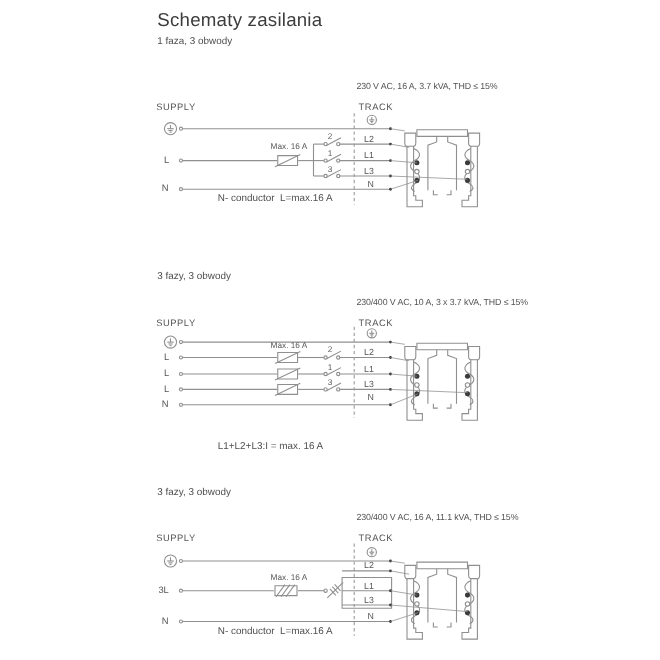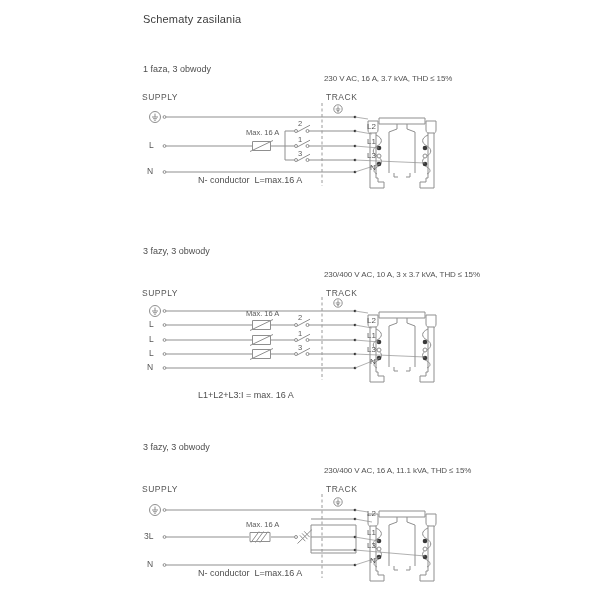--- a/index.html
+++ b/index.html
@@ -1,24 +1,24 @@
 <!DOCTYPE html>
 <html><head>
 <meta charset="utf-8">
 <style>
   html,body{margin:0;padding:0;background:#fff;}
   #stage{position:relative;width:600px;height:600px;background:#ffffff;overflow:hidden;
          font-family:"Liberation Sans", sans-serif;}
   #schematic-svg{position:absolute;left:0;top:0;}
   .lbl{position:absolute;color:#565656;font-size:8.5px;line-height:11px;white-space:pre;}
-  .title{font-size:11px;line-height:22px;color:#3c3c3c;letter-spacing:0.2px;}
+  .title{font-size:17px;line-height:22px;color:#3c3c3c;letter-spacing:0.2px;}
   .sub{font-size:9px;color:#4e4e4e;}
   .spec{font-size:8px;letter-spacing:-0.1px;color:#525252;text-align:right;}
   .zone{font-size:8.5px;letter-spacing:0.5px;color:#555;}
-  .tline{font-size:8px;color:#565656;margin-left:36px;}
+  .tline{font-size:8px;color:#565656;}
   .swnum{font-size:7.5px;color:#5a5a5a;}
   .fuse{font-size:7.5px;color:#5a5a5a;}
   .note{font-size:9px;color:#4e4e4e;margin-left:36px;}
   .sup{font-size:8.5px;color:#565656;}
   svg line, svg path, svg rect, svg circle{vector-effect:non-scaling-stroke;}
 </style>
 </head>
 <body>
 
 <div id="stage">
@@ -228,21 +228,21 @@
         </g>
     <line x1="355" y1="519" x2="372" y2="522" stroke-width="0.7"></line>
     <line x1="355" y1="537" x2="379" y2="541" stroke-width="0.7"></line>
     <line x1="355" y1="550" x2="425" y2="556" stroke-width="0.7"></line>
     <line x1="355" y1="565" x2="380" y2="557" stroke-width="0.7"></line>
   </g>
 </svg>
 
 <span class="lbl title" style="left:143px;top:8px">Schematy zasilania</span>
 
-<span class="lbl sub" style="left:143px;top:64px">1 faza, 3 obwody</span>
+<span class="lbl sub" style="left:143px;top:32px">1 faza, 3 obwody</span>
 <span class="lbl spec" style="left:324px;top:73px">230 V AC, 16 A, 3.7 kVA, THD ≤ 15%</span>
 <span class="lbl zone" style="left:142px;top:92px">SUPPLY</span>
 <span class="lbl zone" style="left:326px;top:92px">TRACK</span>
 <span class="lbl fuse" style="left:246px;top:127px">Max. 16 A</span>
 <span class="lbl sup" style="left:149px;top:140px">L</span>
 <span class="lbl sup" style="left:147px;top:166px">N</span>
 <span class="lbl swnum" style="left:298px;top:118px">2</span>
 <span class="lbl swnum" style="left:298px;top:134px">1</span>
 <span class="lbl swnum" style="left:298px;top:148px">3</span>
 <span class="lbl tline" style="left:331px;top:121px">L2</span>
@@ -260,21 +260,21 @@
 <span class="lbl sup" style="left:149px;top:334px">L</span>
 <span class="lbl sup" style="left:149px;top:348px">L</span>
 <span class="lbl sup" style="left:147px;top:362px">N</span>
 <span class="lbl swnum" style="left:298px;top:312px">2</span>
 <span class="lbl swnum" style="left:298px;top:328px">1</span>
 <span class="lbl swnum" style="left:298px;top:342px">3</span>
 <span class="lbl tline" style="left:331px;top:315px">L2</span>
 <span class="lbl tline" style="left:331px;top:330px">L1</span>
 <span class="lbl tline" style="left:331px;top:344px">L3</span>
 <span class="lbl tline" style="left:334px;top:356px">N</span>
-<span class="lbl note" style="left:162px;top:390px">L1+L2+L3:I = max. 16 A</span>
+<span class="lbl note" style="left:162px;top:400px">L1+L2+L3:I = max. 16 A</span>
 
 <span class="lbl sub" style="left:143px;top:442px">3 fazy, 3 obwody</span>
 <span class="lbl spec" style="left:324px;top:465px">230/400 V AC, 16 A, 11.1 kVA, THD ≤ 15%</span>
 <span class="lbl zone" style="left:142px;top:484px">SUPPLY</span>
 <span class="lbl zone" style="left:326px;top:484px">TRACK</span>
 <span class="lbl fuse" style="left:246px;top:519px">Max. 16 A</span>
 <span class="lbl sup" style="left:144px;top:531px">3L</span>
 <span class="lbl sup" style="left:147px;top:559px">N</span>
 <span class="lbl tline" style="left:331px;top:508px">L2</span>
 <span class="lbl tline" style="left:331px;top:527px">L1</span>

